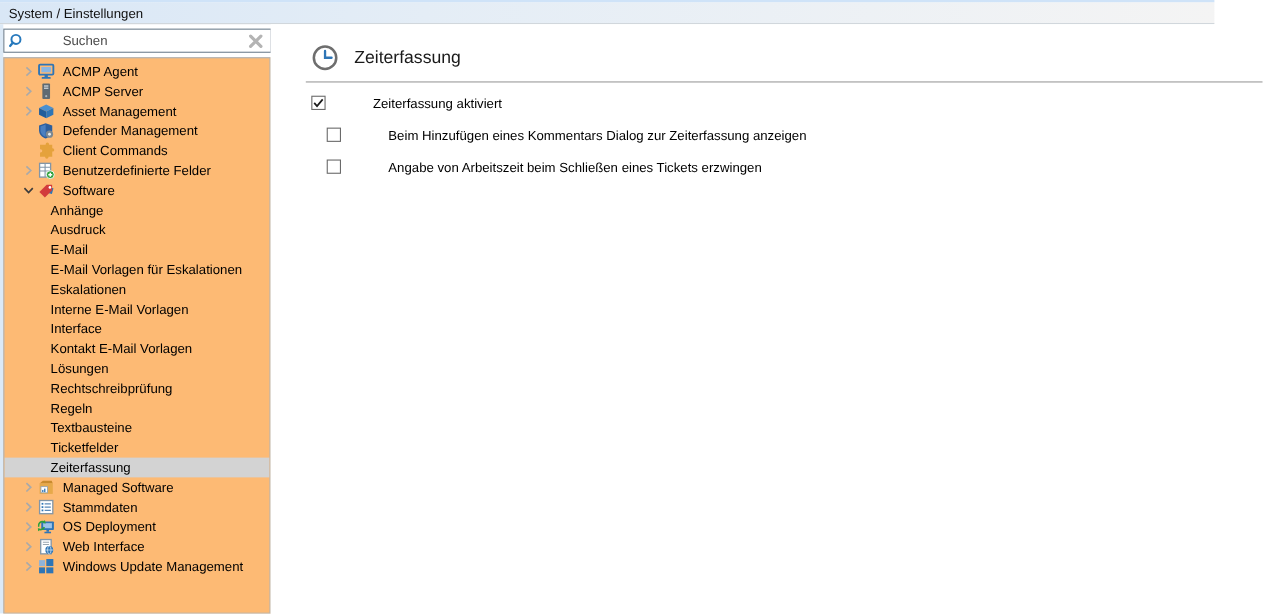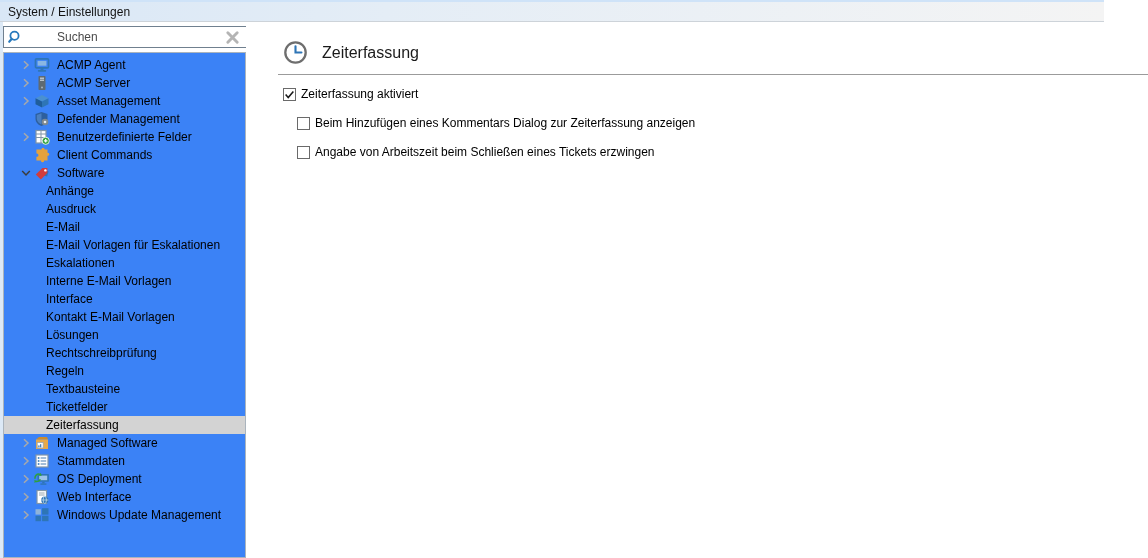--- a/index.html
+++ b/index.html
@@ -28,21 +28,21 @@
   .search-input{
     flex:1 1 auto;border:none;outline:none;background:transparent;
     font-family:inherit;font-size:12px;color:#333;padding:0 2px;min-width:0;
   }
   .search-input::placeholder{color:#4a4a4a;opacity:1;}
   .clear-icon{width:15px;height:15px;margin-right:6px;flex:0 0 auto;cursor:pointer;}
   .clear-icon svg{width:15px;height:15px;display:block;}
   
   .tree{
     position:absolute;left:3px;top:52px;width:243px;height:506px;
-    background:#3b82f6;border:1px solid #aab4bd;box-sizing:border-box;
+    background:#fdba74;border:1px solid #aab4bd;box-sizing:border-box;
     padding-top:3px;overflow:hidden;
   }
   .tree-row{
     display:flex;align-items:center;height:18px;width:100%;
     box-sizing:border-box;cursor:default;white-space:nowrap;
   }
   .tree-row.root{padding-left:14px;}
   .tree-row.child{padding-left:42px;}
   .tree-row.selected{background:#d3d3d3;}
   .chevron{width:16px;height:16px;flex:0 0 auto;}
@@ -51,21 +51,21 @@
   .tree-icon svg{width:16px;height:16px;display:block;}
   .tree-label{font-size:12px;color:#000;}
   
   .panel{position:absolute;left:246px;top:22px;width:902px;height:536px;background:#fff;}
   .panel-header{display:flex;align-items:center;padding:18px 0 0 37px;}
   .clock{width:25px;height:25px;flex:0 0 auto;}
   .clock svg{width:25px;height:25px;display:block;}
   .panel-title{margin-left:14px;font-size:16px;color:#1a1a1a;}
   .divider{margin:9px 0 0 32px;height:1px;background:#9b9b9b;}
   .cb-list{padding:12px 0 0 37px;}
-  .cb-row{display:flex;align-items:center;margin-bottom:15px;cursor:default;}
+  .cb-row{display:flex;align-items:flex-start;margin-bottom:15px;cursor:default;gap:38px;}
   .cb-row.indented{margin-left:14px;}
   .cb-box{
     width:13px;height:13px;box-sizing:border-box;border:1px solid #6a6a6a;
     background:#fff;flex:0 0 auto;display:flex;align-items:center;justify-content:center;
   }
   .cb-box svg{width:11px;height:11px;display:block;}
   .cb-label{margin-left:5px;font-size:12px;color:#000;}
 </style>
 </head>
 <body>
@@ -147,45 +147,45 @@
           <svg viewBox="0 0 16 16">
             <path d="M7.5 1 L13.5 3 V7.5 C13.5 11.5 10.8 13.8 7.5 15 C4.2 13.8 1.5 11.5 1.5 7.5 V3 Z" fill="#2d5f9e"></path>
             <path d="M7.5 2.2 V13.6 C5.1 12.5 2.8 10.6 2.8 7.5 V3.9 Z" fill="#4a7fc0"></path>
             <circle cx="11" cy="11" r="3.3" fill="#7d8890"></circle>
             <circle cx="11" cy="11" r="1.3" fill="#e8ecef"></circle>
           </svg>
         </span>
     <span class="tree-label">Defender Management</span>
   </div>
       <div class="tree-row root">
+    <span class="chevron"></span>
+    <span class="tree-icon">
+          <svg viewBox="0 0 16 16">
+            <path d="M5.3 2.6 h2.2 v-0.4 a1.55 1.55 0 0 1 3.1 0 v0.4 h2.9 v3.1 h0.3 a1.55 1.55 0 0 1 0 3.1 h-0.3 v4.6 h-3.4 v0.3 a1.55 1.55 0 0 1 -3.1 0 v-0.3 H2.4 v-3.7 h0.5 a1.55 1.55 0 0 0 0 -3.1 H2.4 V2.6 Z" fill="#e5a23c"></path>
+          </svg>
+        </span>
+    <span class="tree-label">Client Commands</span>
+  </div>
+      <div class="tree-row root">
     <span class="chevron">
           <svg viewBox="0 0 16 16">
             <path d="M6 4.2 L10 8 L6 11.8" fill="none" stroke="#a9a9a9" stroke-width="1.5"></path>
           </svg>
         </span>
     <span class="tree-icon">
           <svg viewBox="0 0 16 16">
             <rect x="2" y="1.5" width="10" height="12.5" fill="#fff" stroke="#8296a8" stroke-width="1.2"></rect>
             <line x1="7" y1="1.5" x2="7" y2="14" stroke="#8296a8" stroke-width="1"></line>
             <line x1="2" y1="5" x2="12" y2="5" stroke="#8296a8" stroke-width="1"></line>
             <line x1="2" y1="8.5" x2="12" y2="8.5" stroke="#8296a8" stroke-width="1"></line>
             <circle cx="11.7" cy="11.8" r="3.6" fill="#2fa13c" stroke="#fff" stroke-width="0.8"></circle>
             <path d="M11.7 10 v3.6 M9.9 11.8 h3.6" stroke="#fff" stroke-width="1.3"></path>
           </svg>
         </span>
     <span class="tree-label">Benutzerdefinierte Felder</span>
-  </div>
-      <div class="tree-row root">
-    <span class="chevron"></span>
-    <span class="tree-icon">
-          <svg viewBox="0 0 16 16">
-            <path d="M5.3 2.6 h2.2 v-0.4 a1.55 1.55 0 0 1 3.1 0 v0.4 h2.9 v3.1 h0.3 a1.55 1.55 0 0 1 0 3.1 h-0.3 v4.6 h-3.4 v0.3 a1.55 1.55 0 0 1 -3.1 0 v-0.3 H2.4 v-3.7 h0.5 a1.55 1.55 0 0 0 0 -3.1 H2.4 V2.6 Z" fill="#e5a23c"></path>
-          </svg>
-        </span>
-    <span class="tree-label">Client Commands</span>
   </div>
       <div class="tree-row root">
     <span class="chevron">
           <svg viewBox="0 0 16 16">
             <path d="M4.2 6 L8 10 L11.8 6" fill="none" stroke="#3c3c3c" stroke-width="1.5"></path>
           </svg>
         </span>
     <span class="tree-icon">
           <svg viewBox="0 0 16 16">
             <path d="M9.3 4.8 L14.6 6.2 L13.2 11.4 L7.8 10 Z" fill="#2e75b6"></path>

